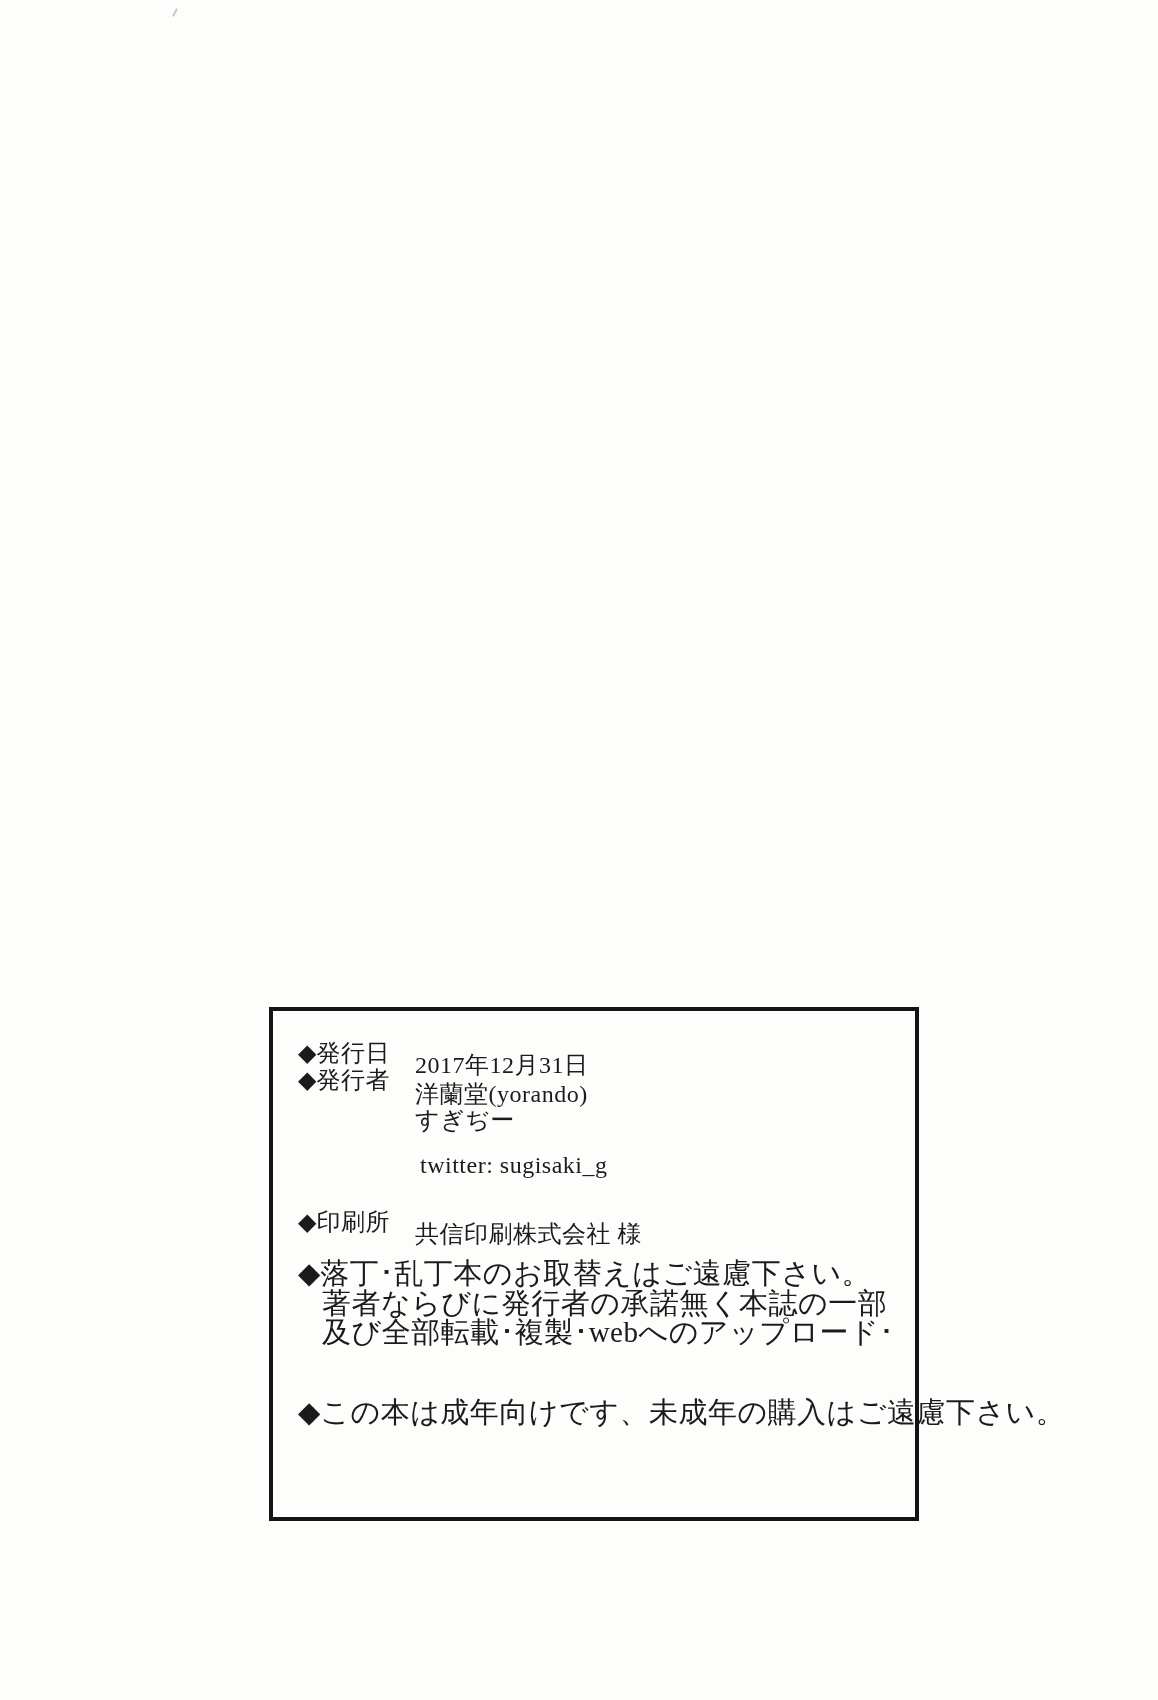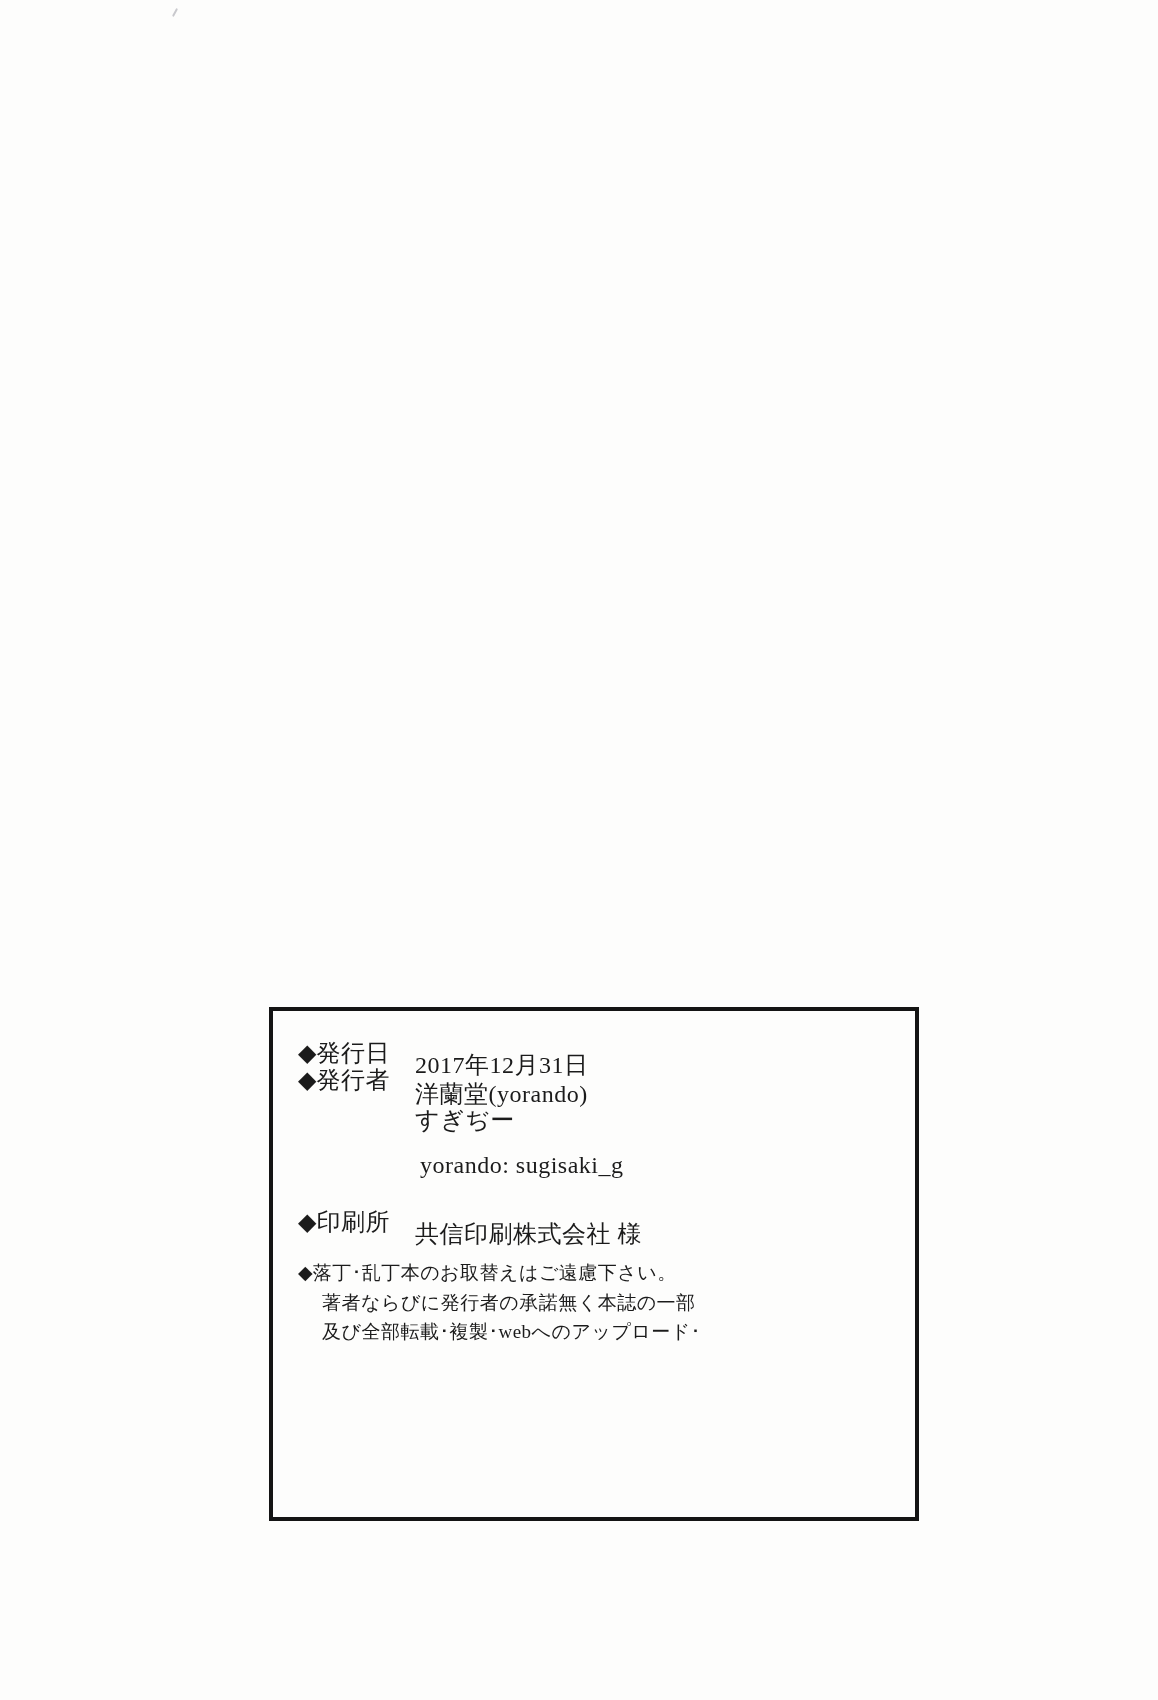--- a/index.html
+++ b/index.html
@@ -40,44 +40,45 @@
     position: absolute;
     white-space: nowrap;
     font-size: 24px;
     line-height: 26px;
     letter-spacing: 0.5px;
   }
   .t .bullet {
     letter-spacing: 0;
   }
   .small {
-    font-size: 19px;
+    font-size: 29px;
   }
   
   .col-bullet { left: 25px; }
   .col-value  { left: 142px; margin-top: 12px; }
   .col-cont   { left: 49px; }
 </style>
 </head>
 <body>
 
 <div class="speck"></div>
 
 <div class="colophon-box">
 
   <span class="t col-bullet" style="top:29px"><span class="bullet">◆</span><span>発行日</span></span>
   <span class="t col-value" style="top:29px">2017年12月31日</span>
 
   <span class="t col-bullet" style="top:56px"><span class="bullet">◆</span><span>発行者</span></span>
   <span class="t col-value" style="top:58px">洋蘭堂(yorando)</span>
 
   <span class="t col-value" style="top:84px">すぎぢー</span>
-  <span class="t" style="left:147px; top:141px">yorando: sugisaki_g</span>
+  <span class="t" style="left:147px; top:141px">twitter: sugisaki_g</span>
 
   <span class="t col-bullet" style="top:198px"><span class="bullet">◆</span><span>印刷所</span></span>
   <span class="t col-value" style="top:198px">共信印刷株式会社 様</span>
 
   <span class="t small col-bullet" style="top:249px"><span class="bullet">◆</span><span>落丁･乱丁本のお取替えはご遠慮下さい。</span></span>
   <span class="t small col-cont" style="top:308px">及び全部転載･複製･webへのアップロード･</span>
   <span class="t small col-cont" style="top:279px">著者ならびに発行者の承諾無く本誌の一部</span>
 
+  <span class="t small col-bullet" style="top:388px"><span class="bullet">◆</span><span>この本は成年向けです、未成年の購入はご遠慮下さい。</span></span>
 
 </div>
 
 </body></html>

